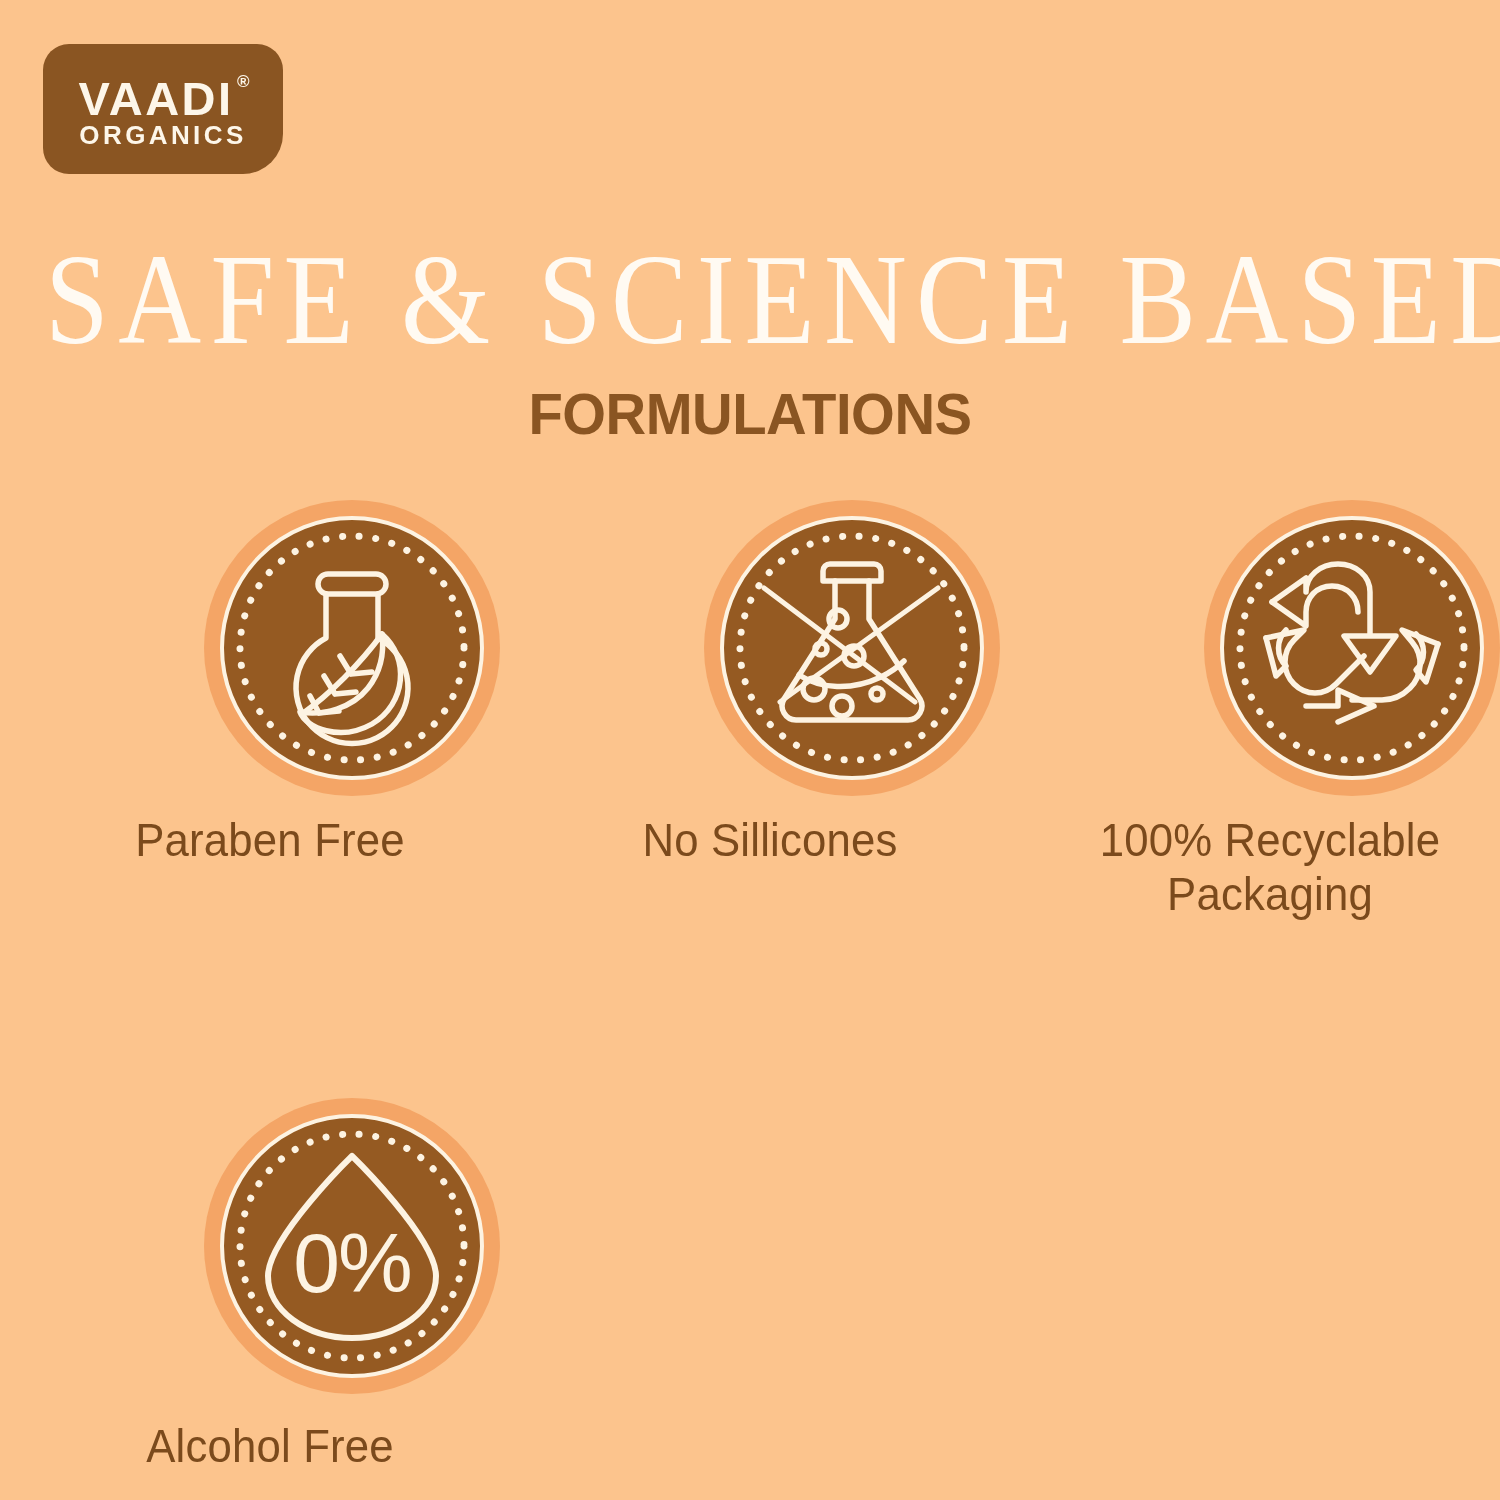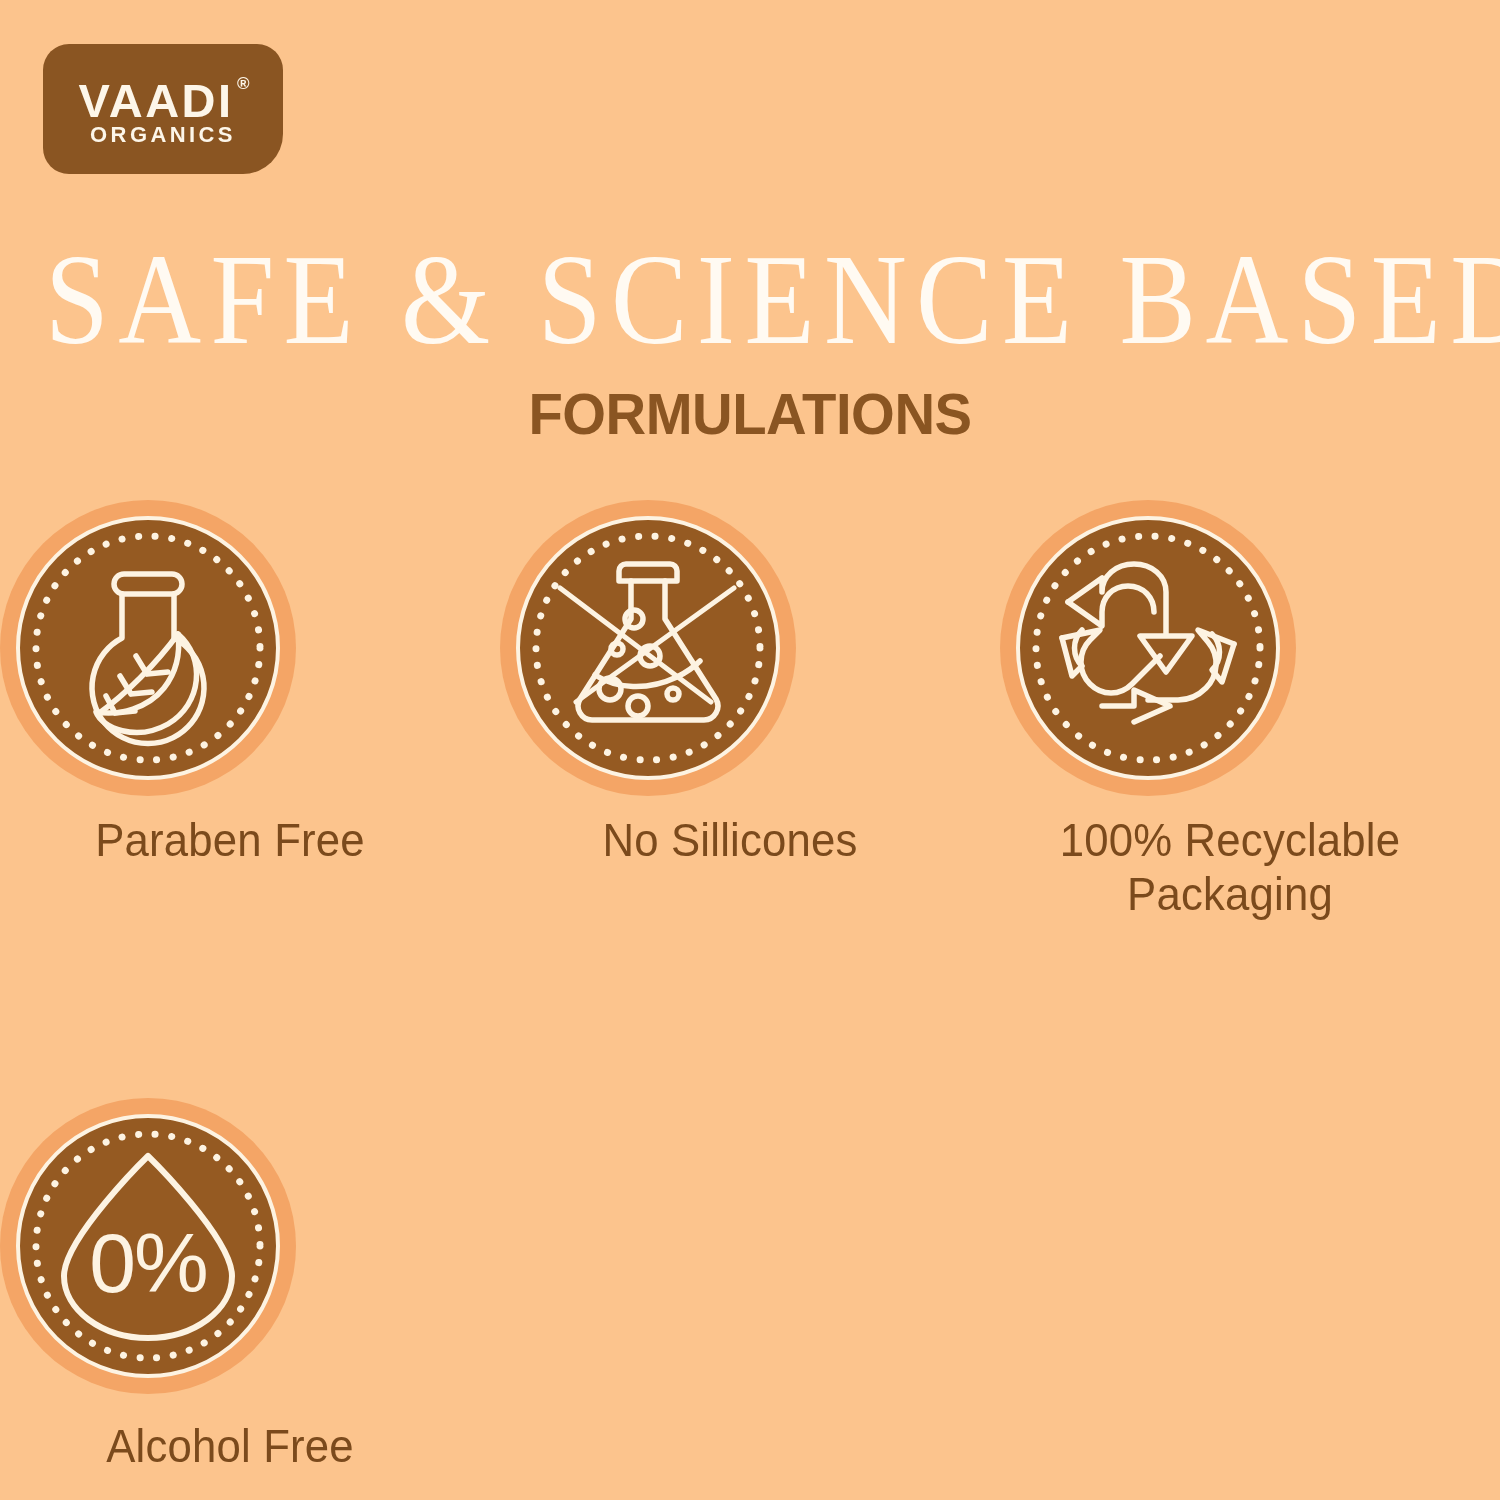--- a/index.html
+++ b/index.html
@@ -39,21 +39,21 @@
   }
   #logo-reg {
     position:absolute;
     right:-2px; top:-2px;
     font-size:17px;
     font-weight:700;
     letter-spacing:0;
   }
   #logo-sub {
     color:#fdf6e9;
-    font-size:22px;
+    font-size:26px;
     font-weight:700;
     letter-spacing:3.4px;
     line-height:1;
     margin-top:0;
   }
 
   
   #headline {
     position:absolute;
     left:0; top:235px;
@@ -91,21 +91,22 @@
   .row {
     display:flex;
     width:1500px;
   }
   .row.row2 { margin-top:176px; }
 
   .cell {
     width:500px;
     display:flex;
     flex-direction:column;
-    align-items:flex-start;
+    align-items:flex-end;
+    padding-left:16px;
   }
 
   .badge {
     position:relative;
     width:296px;
     height:296px;
     border-radius:50%;
     background:#f4a566;   
     display:flex;
     align-items:center;

